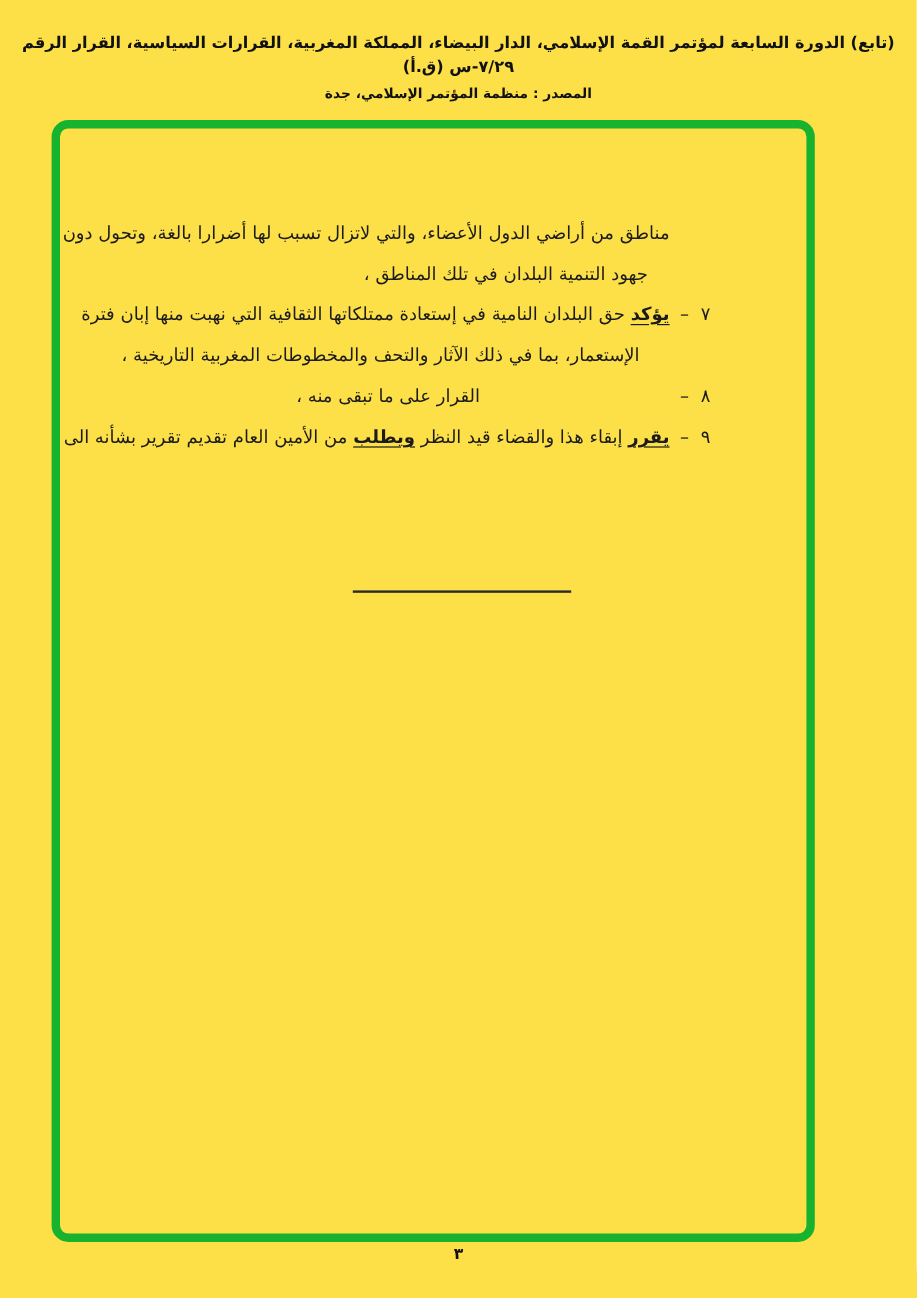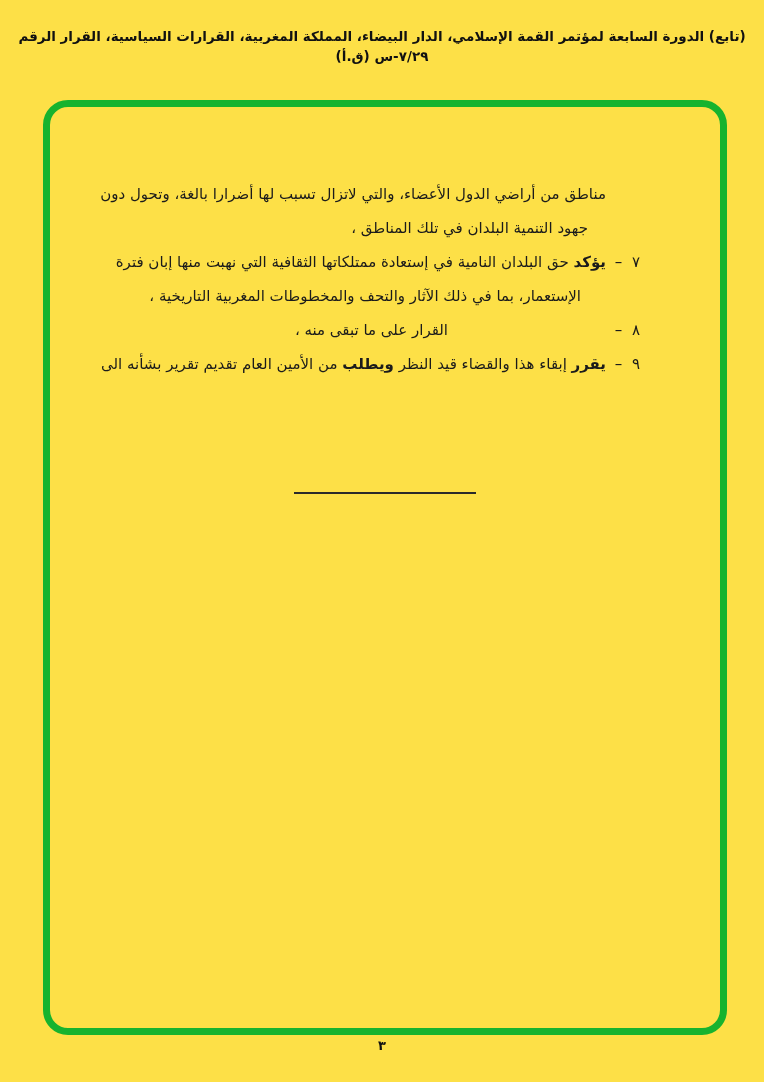--- a/index.html
+++ b/index.html
@@ -6,52 +6,53 @@
   .page {
     position:relative; width:764px; height:1082px; background:#fde047;
     font-family:"DejaVu Sans", sans-serif; color:#1b1b1b; overflow:hidden;
   }
   
   .header { position:absolute; top:26px; left:0; right:0; text-align:center; direction:rtl; }
   .header-line1 { font-size:13.5px; font-weight:bold; line-height:20px; color:#111; }
   .header-line2 { font-size:11.5px; font-weight:bold; line-height:16px; margin-top:4px; color:#111; }
   
   .green-box {
-    position:absolute; left:43px; top:100px; width:684px; height:935px;
-    border:7px solid #17b32e; border-radius:25px; box-sizing:border-box;
+    position:absolute; left:43px; top:100px; width:636px; height:935px;
+    border:7px solid #17b32e; border-radius:14px; box-sizing:border-box;
   }
   
   .content {
     position:absolute; top:70px; right:80px; left:28px;
     direction:rtl; font-size:15px; line-height:34px;
   }
   .para { display:flex; }
   .marker { flex:0 0 34px; width:34px; text-align:right; word-spacing:5px; }
   .lines  { flex:1 1 auto; min-width:0; }
   .line   { text-align:right; white-space:nowrap; }
   .seg-normal { font-weight:normal; }
-  .seg-bold-underline { font-weight:bold; text-underline-offset:3px; }
+  .seg-bold-underline { font-weight:bold; text-decoration:underline; text-underline-offset:3px; }
   
   .rule {
     position:absolute; top:385px; left:244px; width:182px; height:0;
     border-top:2px solid #2a2a2a;
   }
   
   .page-number {
     position:absolute; top:1038px; left:0; right:0; text-align:center;
     font-size:13px; font-weight:bold; color:#111;
   }
 </style>
 </head>
 <body>
 
 <div class="page">
 
   <div class="header">
     <div class="header-line1">(تابع) الدورة السابعة لمؤتمر القمة الإسلامي، الدار البيضاء، المملكة المغربية، القرارات السياسية، القرار الرقم ٧/٢٩-س (ق.أ)</div>
+    <div class="header-line2">المصدر :  منظمة المؤتمر الإسلامي، جدة</div>
   </div>
 
   <div class="green-box" style="border-color: rgb(23, 179, 46);">
     <div class="content" id="paragraphs">
         <div class="para">
           <div class="marker"></div>
           <div class="lines">
             <div class="line" style="padding-right: 0px;"><span class="seg-normal">مناطق من أراضي الدول الأعضاء، والتي لاتزال تسبب لها أضرارا بالغة، وتحول دون</span></div>
             <div class="line" style="padding-right: 18px;"><span class="seg-normal">جهود التنمية البلدان في تلك المناطق ،</span></div>
           </div>

